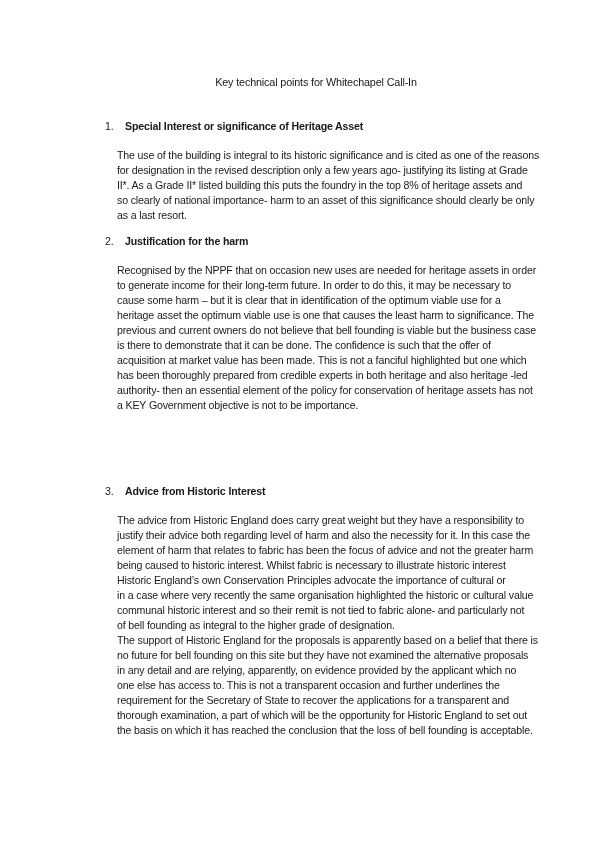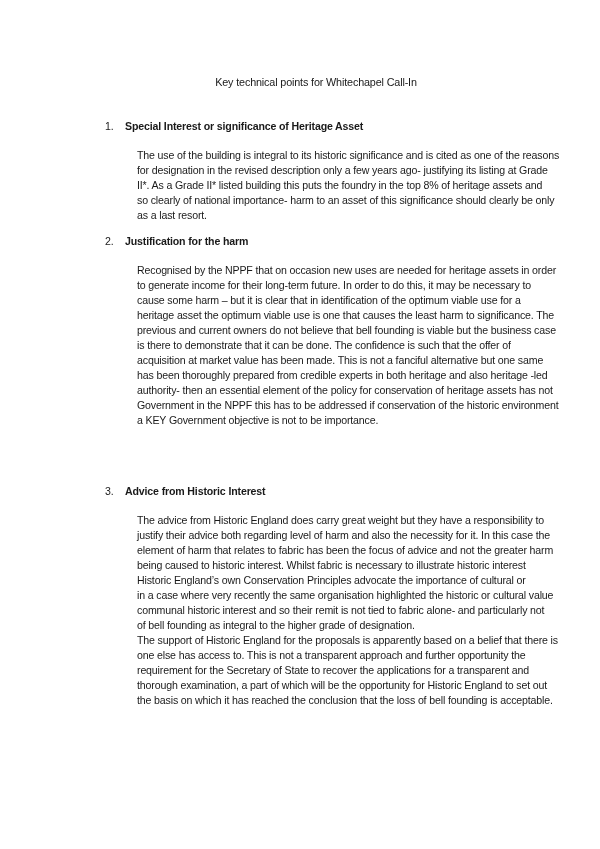--- a/index.html
+++ b/index.html
@@ -11,21 +11,21 @@
     font-size: 10.6px;
     letter-spacing: -0.15px;
   }
   .title {
     position: absolute; top: 76px; left: 0; width: 600px; text-align: center;
     font-size: 10.8px;
   }
   .section { position: absolute; left: 89px; width: 460px; }
   .heading { display: flex; font-weight: bold; height: 15px; line-height: 15px; }
   .num { width: 20px; font-weight: normal; }
-  .body { margin-left: 32px; line-height: 15px; }
+  .body { margin-left: 12px; line-height: 15px; }
   .body .line { display: block; height: 15px; white-space: nowrap; }
 </style>
 </head>
 <body>
 
 <div class="page">
 
   <div class="title">Key technical points for Whitechapel Call-In</div>
 
   <div class="section" style="top:119px;">
@@ -47,43 +47,44 @@
       <span class="num">2.</span>
       <span>Justification for the harm</span>
     </div>
     <div class="body" style="margin-top:14px;">
       <span class="line">Recognised by the NPPF that on occasion new uses are needed for heritage assets in order</span>
       <span class="line">to generate income for their long-term future.  In order to do this, it may be necessary to</span>
       <span class="line">cause some harm – but it is clear that in identification of the optimum viable use for a</span>
       <span class="line">heritage asset the optimum viable use is one that causes the least harm to significance.  The</span>
       <span class="line">previous and current owners do not believe that bell founding is viable but the business case</span>
       <span class="line">is there to demonstrate that it can be done.  The confidence is such that the offer of</span>
-      <span class="line">acquisition at market value has been made.   This is not a fanciful alternative but one same</span>
+      <span class="line">acquisition at market value has been made.   This is not a fanciful highlighted but one which</span>
       <span class="line">has been thoroughly prepared from credible experts in both heritage and also heritage -led</span>
       <span class="line">authority- then an essential element of the policy for conservation of heritage assets has not</span>
-      <span class="line">Government in the NPPF this has to be addressed if conservation of the historic environment</span>
       <span class="line">a KEY Government objective is not to be importance.</span>
     </div>
   </div>
 
   <div class="section" style="top:484px;">
     <div class="heading">
       <span class="num">3.</span>
       <span>Advice from Historic Interest</span>
     </div>
     <div class="body" style="margin-top:14px;">
       <span class="line">The advice from Historic England does carry great weight but they have a responsibility to</span>
       <span class="line">justify their advice both regarding level of harm and also the necessity for it.  In this case the</span>
       <span class="line">element of harm that relates to fabric has been the focus of advice and not the greater harm</span>
       <span class="line">being caused to historic interest.  Whilst fabric is necessary to illustrate historic interest</span>
       <span class="line">Historic England’s own Conservation Principles advocate the importance of cultural or</span>
       <span class="line">in a case where very recently the same organisation highlighted the historic or cultural value</span>
       <span class="line">communal historic interest and so their remit is not tied to fabric alone- and particularly not</span>
       <span class="line">of bell founding as integral to the higher grade of designation.</span>
       <span class="line">The support of Historic England for the proposals is apparently based on a belief that there is</span>
-      <span class="line">one else has access to.   This is not a transparent approach and further opportunity the</span>
+      <span class="line">no future for bell founding on this site but they have not examined the alternative proposals</span>
+      <span class="line">in any detail and are relying, apparently, on evidence provided by the applicant which no</span>
+      <span class="line">one else has access to.   This is not a transparent occasion and further underlines the</span>
       <span class="line">requirement for the Secretary of State to recover the applications for a transparent and</span>
       <span class="line">thorough examination, a part of which will be the opportunity for Historic England to set out</span>
       <span class="line">the basis on which it has reached the conclusion that the loss of bell founding is acceptable.</span>
     </div>
   </div>
 
 </div>
 
 </body></html>

